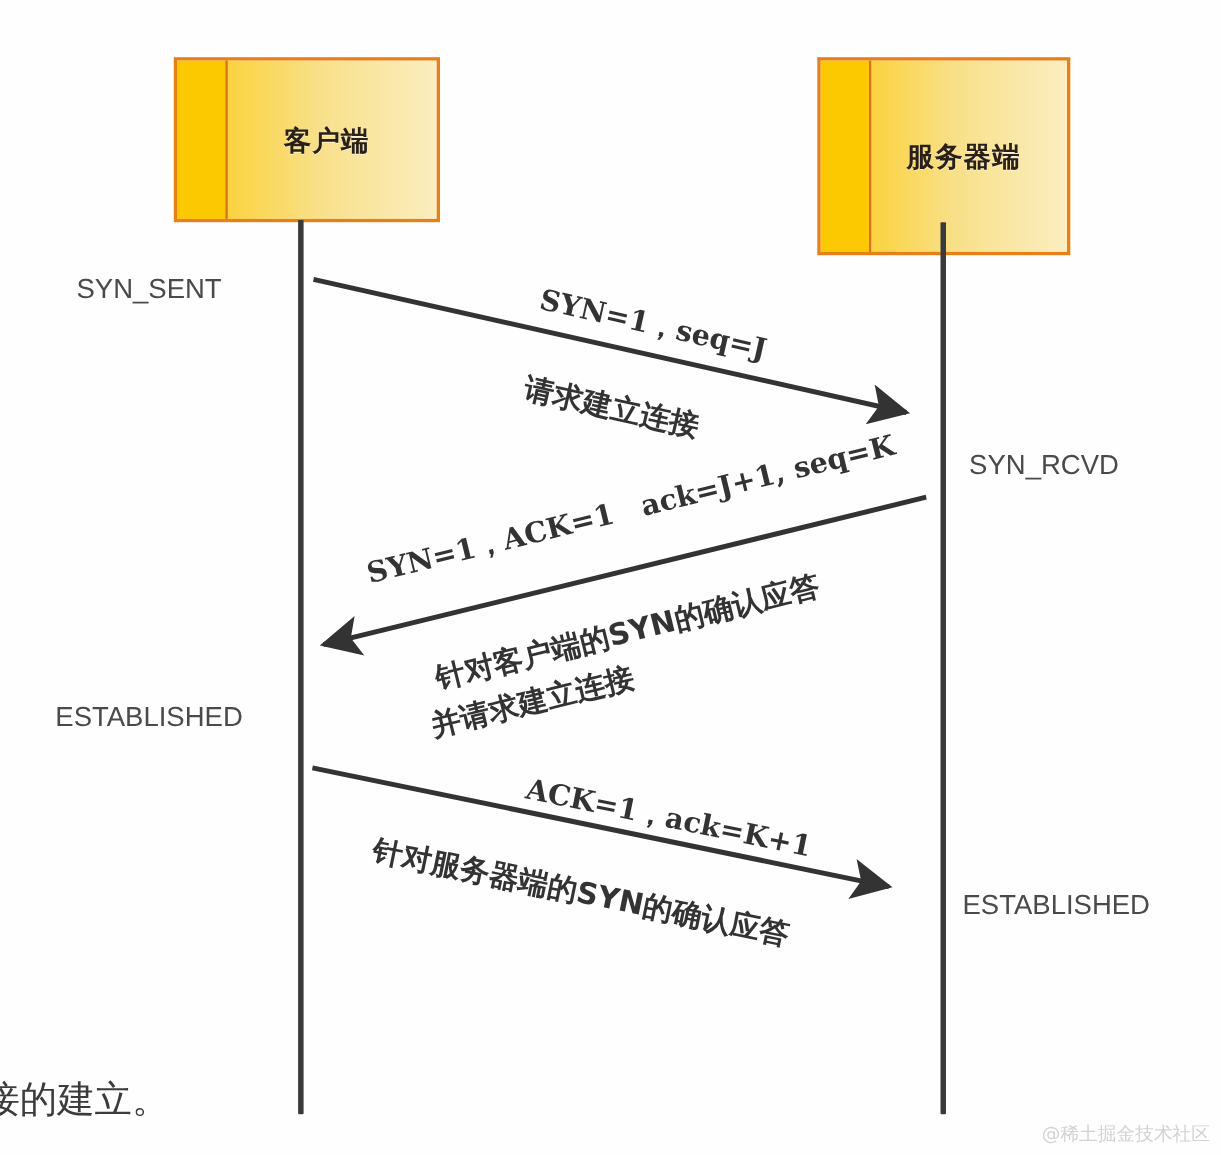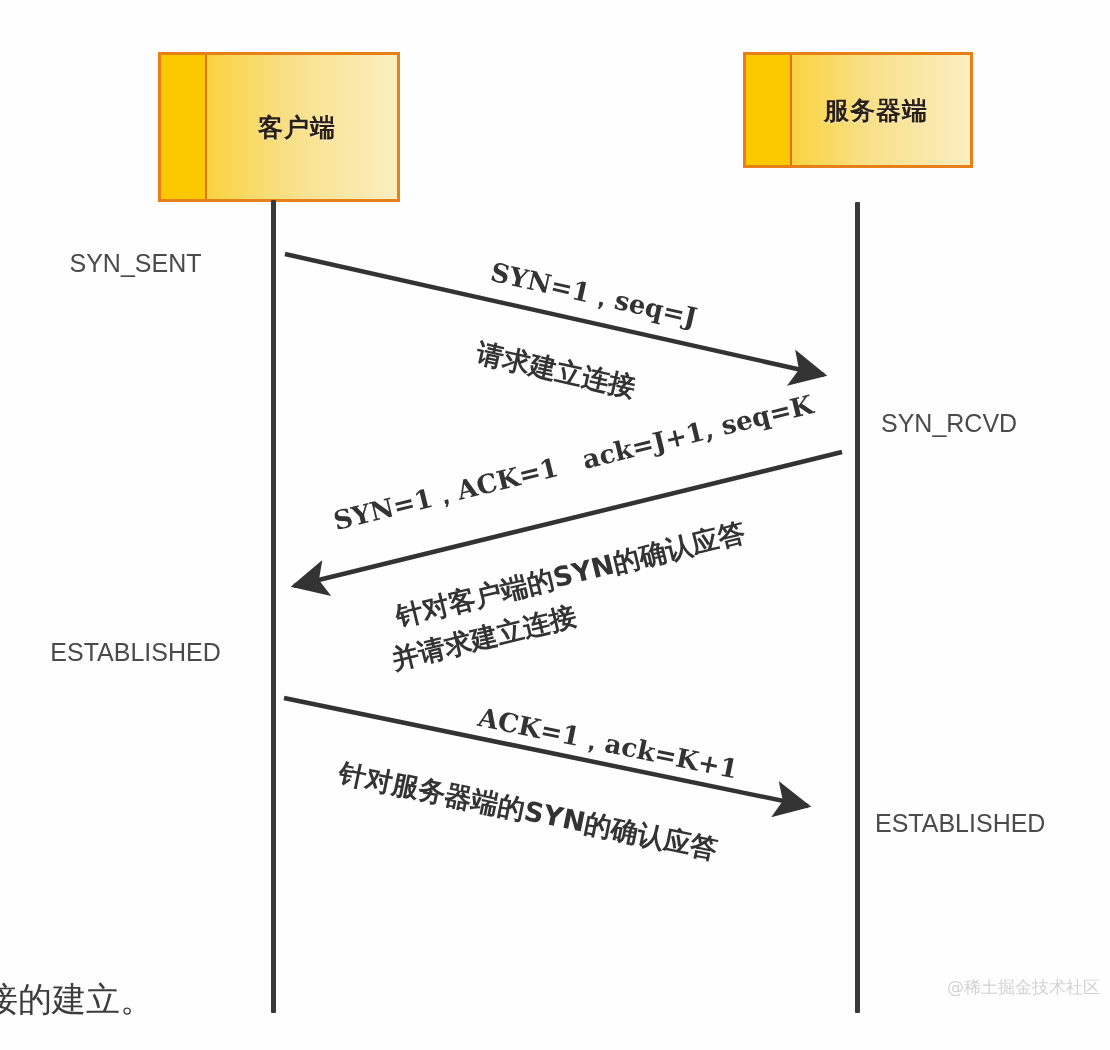--- a/index.html
+++ b/index.html
@@ -100,21 +100,21 @@
 </head>
 <body>
 
 <div id="canvas">
 
   <div class="node-box" style="left:158px; top:52px; width:242px; height:150px;">
     <div class="node-divider"></div>
     <div class="node-label">客户端</div>
   </div>
 
-  <div class="node-box" style="left:743px; top:52px; width:230px; height:116px;">
+  <div class="node-box" style="left:743px; top:52px; width:230px; height:180px;">
     <div class="node-divider"></div>
     <div class="node-label">服务器端</div>
   </div>
 
   <div class="lifeline" style="left:271px; top:200px; height:813px;"></div>
   <div class="lifeline" style="left:855px; top:202px; height:811px;"></div>
 
   <div class="state-label right-aligned" style="left:18px; top:249px; width:235px;">SYN_SENT</div>
 
   <div class="state-label right-aligned" style="left:18px; top:638px; width:235px;">ESTABLISHED</div>
@@ -142,15 +142,15 @@
 
   <div class="msg-text" style="left:330px; top:505px; font-size:26px; transform:rotate(-13.8deg);">SYN=1，ACK=1　ack=J+1, seq=K</div>
   <div class="msg-text cjk" style="left:392px; top:600px; font-size:27px; transform:rotate(-13.8deg);">针对客户端的SYN的确认应答</div>
   <div class="msg-text cjk" style="left:388px; top:643px; font-size:27px; transform:rotate(-13.8deg);">并请求建立连接</div>
 
   <div class="msg-text" style="left:482px; top:700px; font-size:26px; transform:rotate(11.6deg);">ACK=1，ack=K+1</div>
   <div class="msg-text cjk" style="left:343px; top:755px; font-size:27px; transform:rotate(11.6deg);">针对服务器端的SYN的确认应答</div>
 
   <div class="caption" style="left:-16px; top:977px;">接的建立。</div>
 
-  <div class="watermark" style="left:947px; top:976px;">@稀土掘金技术社区</div>
+  <div class="watermark" style="left:947px; top:1019px;">@稀土掘金技术社区</div>
 
 </div>
 
 </body></html>

